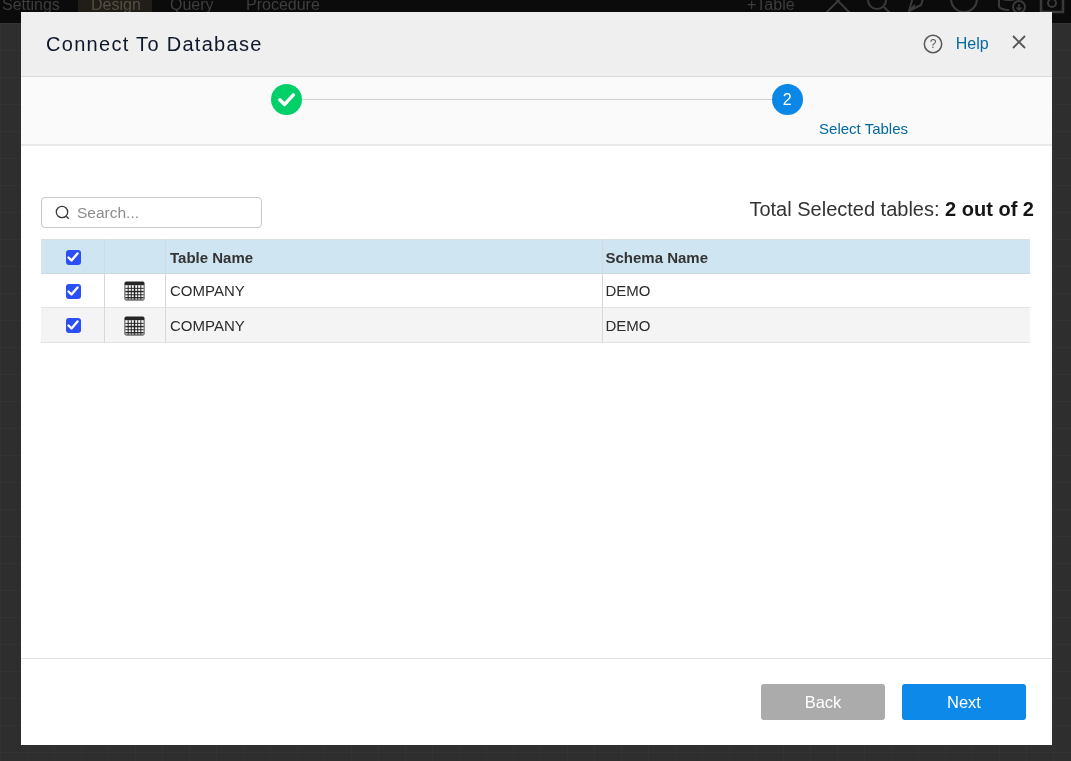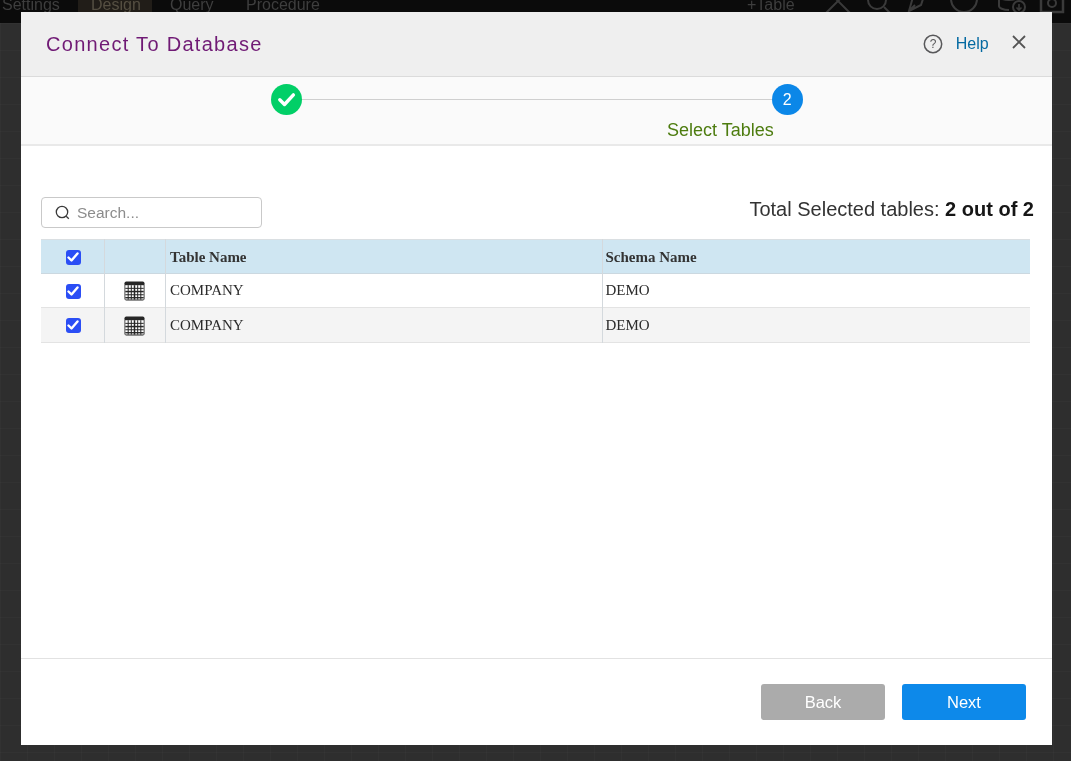--- a/index.html
+++ b/index.html
@@ -10,43 +10,43 @@
       linear-gradient(rgba(255,255,255,0.018) 1px, transparent 1px),
       linear-gradient(90deg, rgba(255,255,255,0.018) 1px, transparent 1px);
     background-size:27px 27px;}
   .topbar{position:absolute;left:0;top:0;width:1071px;height:23px;background:#0b0b0b;overflow:hidden;}
   .mi{position:absolute;top:-3px;font-size:16px;color:#3e3e3e;line-height:16px;}
   .hl{position:absolute;left:78px;top:0;width:74px;height:23px;background:#211d18;}
   .ticon{position:absolute;top:-8px;color:#3a3a3a;}
 
   .modal{position:absolute;left:21px;top:12px;width:1031px;height:733px;background:#ffffff;}
   .mhead{position:absolute;left:0;top:0;width:1031px;height:65px;background:#efefef;border-bottom:1px solid #dbdbdb;box-sizing:border-box;}
-  .mtitle{position:absolute;left:25px;top:0;line-height:64px;font-size:20px;letter-spacing:1.3px;color:#701a75;}
+  .mtitle{position:absolute;left:25px;top:0;line-height:64px;font-size:20px;letter-spacing:1.3px;color:#0f172a;}
   .help{position:absolute;left:901.7px;top:0;height:64px;display:flex;align-items:center;color:#555;font-size:16px;}
   .helptext{margin-left:13px;color:#0369a1;}
   .closex{position:absolute;left:991px;top:23px;}
 
   .steps{position:absolute;left:0;top:65px;width:1031px;height:67px;background:#fafafa;border-bottom:2px solid #e9e9e9;box-sizing:content-box;}
   .stepline{position:absolute;left:280px;top:22px;width:471px;height:1px;background:#cfcfcf;}
   .c-green{position:absolute;left:250px;top:73px;width:31px;height:31px;border-radius:50%;background:#01cf67;}
   .c-blue{position:absolute;left:750.8px;top:72px;width:31px;height:31px;border-radius:50%;background:#0b87e8;
     color:#fff;font-size:16px;text-align:center;line-height:31px;}
   .slab1{position:absolute;left:145px;top:110px;width:241px;text-align:center;font-size:15px;color:#717171;}
-  .slab2{position:absolute;left:646px;top:110px;width:241px;text-align:left;font-size:18px;color:#4d7c0f;}
+  .slab2{position:absolute;left:646px;top:110px;width:241px;text-align:right;font-size:15px;color:#0369a1;}
   .steps .c-green{top:7px;} .steps .c-blue{top:7px;} .steps .slab1{top:43px;} .steps .slab2{top:43px;} .steps .stepline{top:22px;}
 
   .intro{position:absolute;left:19px;top:154px;font-size:15px;color:#222;}
   .search{position:absolute;left:20px;top:185px;width:221px;height:31px;border:1px solid #c9c9c9;border-radius:4px;box-sizing:border-box;}
   .search .ph{position:absolute;left:35px;top:0;line-height:30px;font-size:15.5px;color:#8c8c8c;}
   .search svg{position:absolute;left:12.5px;top:6.5px;}
   .total{position:absolute;right:18px;top:186px;font-size:20px;color:#333;}
   .total b{color:#161616;}
 
   .tbl{position:absolute;left:20px;top:227px;width:989px;}
-  .trow{position:absolute;left:0;width:989px;box-sizing:border-box;font-family:Liberation Serif, serif;}
+  .trow{position:absolute;left:0;width:989px;box-sizing:border-box;}
   .th{top:0;height:35px;background:#cfe6f2;border-top:1px solid #dadfe2;border-bottom:1px solid #cbd8e0;}
   .r1{top:35px;height:34px;background:#fff;border-bottom:1px solid #e3e3e3;}
   .r2{top:69px;height:35px;background:#f4f4f4;border-bottom:1px solid #e3e3e3;}
   .vsep{position:absolute;top:0;width:1px;height:104px;background:#d4d9dd;}
   .cellname{position:absolute;left:129px;font-size:15px;color:#2b2b2b;}
   .cellschema{position:absolute;left:564.5px;font-size:15px;color:#2b2b2b;}
   .hdr{font-weight:bold;color:#333;}
   .cb{position:absolute;left:24.5px;width:15px;height:15px;border-radius:3px;background:#2b4ef5;}
   .cb svg{position:absolute;left:1.5px;top:2px;}
 

